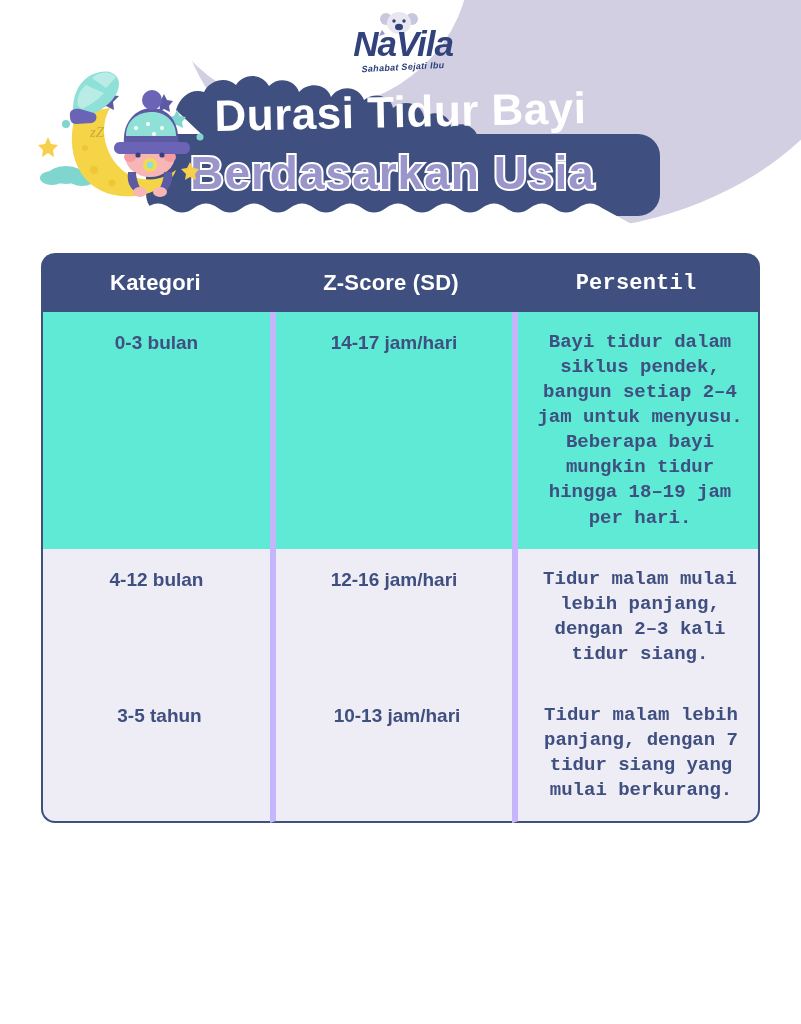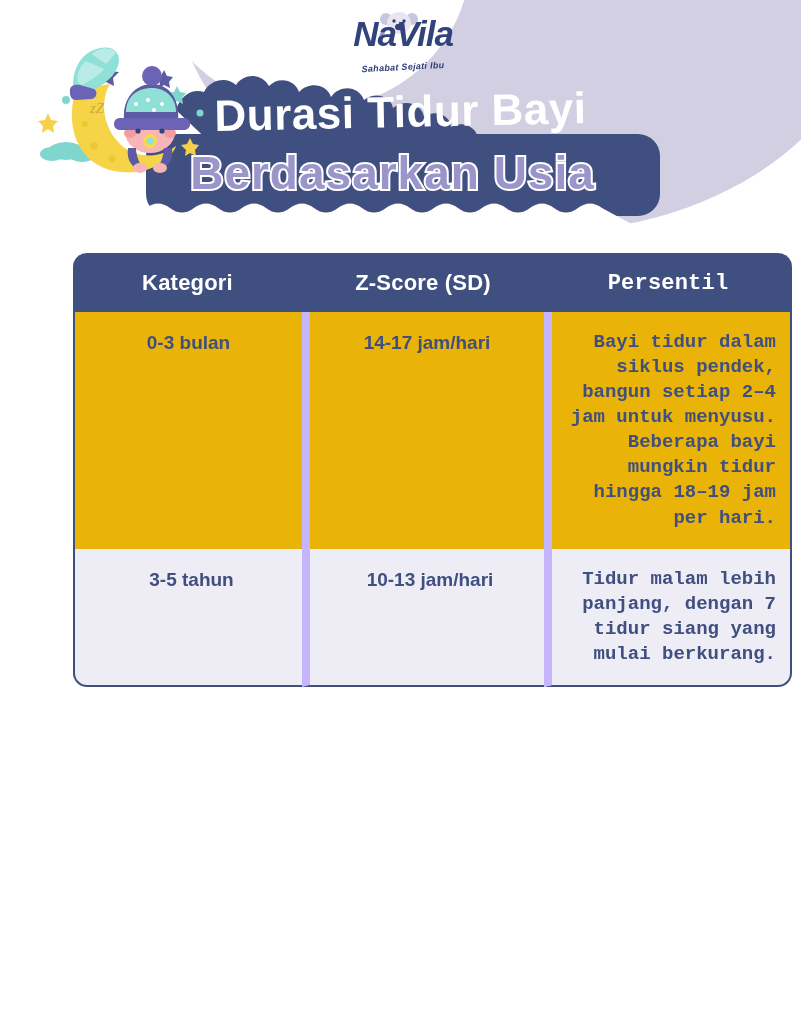--- a/index.html
+++ b/index.html
@@ -52,21 +52,21 @@
     position: absolute;
     left: 40px;
     top: -2px;
     width: 42px;
     height: 28px;
     z-index: 2;
   }
   .logo-word {
     position: absolute;
     left: 0;
-    top: 4px;
+    top: 14px;
     width: 130px;
     font-size: 35px;
     font-weight: 700;
     font-style: italic;
     color: #31427c;
     letter-spacing: -1px;
     line-height: 1;
     z-index: 3;
   }
   .logo-tag {
@@ -128,77 +128,76 @@
     letter-spacing: 1px;
     line-height: 1;
     -webkit-text-stroke: 4px #ffffff;
     paint-order: stroke fill;
   }
 
   
   .illus {
     position: absolute;
     left: 18px;
-    top: 28px;
+    top: 52px;
     width: 210px;
     height: 165px;
     z-index: 7;
   }
   .illus svg { display: block; }
 
   
   .table-wrap {
     position: absolute;
     left: 41px;
     top: 253px;
     width: 719px;
     z-index: 8;
   }
   .tbl {
     width: 100%;
     border-collapse: separate;
     border-spacing: 0;
     table-layout: fixed;
-    margin-left: 32px;
   }
   .tbl thead th {
     background: #3f4f80;
     color: #ffffff;
     font-size: 22px;
     font-weight: 700;
     padding: 17px 6px 16px;
     text-align: center;
     letter-spacing: 0.2px;
   }
   .tbl thead th:first-child { border-radius: 14px 0 0 0; }
   .tbl thead th:last-child  { border-radius: 0 14px 0 0; }
 
   .tbl tbody td {
     font-size: 19px;
     font-weight: 700;
     color: #3f4f80;
     vertical-align: top;
     padding: 18px 14px 18px;
-    border-left: 8px solid #c4b5fd;
+    border-left: 6px solid #c4b5fd;
     line-height: 1.32;
   }
   .tbl tbody td:first-child {
     border-left: 2px solid #3f4f80;
   }
   .tbl tbody tr td:last-child {
     border-right: 2px solid #3f4f80;
-    text-align: right;
+    text-align: center;
     padding-left: 18px;
   }
   .c-kat { text-align: center; width: 217px; }
   .c-z   { text-align: center; width: 230px; }
   .c-p   { text-align: left; font-family: Liberation Mono, monospace; }
 
   .tbl tbody tr.alt td { background: #eeecf5; }
-  .tbl tbody tr.plain td { background: #eab308; }
+  .tbl tbody tr.plain td { background: #5eead4; }
 
   .tbl tbody tr:last-child td { border-bottom: 2px solid #3f4f80; padding-left: 20px; }
   .tbl tbody tr:last-child td:first-child { border-radius: 0 0 0 14px; }
   .tbl tbody tr:last-child td:last-child  { border-radius: 0 0 14px 0; }
 
   .tbl tbody tr:first-child td { border-top: none; }
 </style>
 </head>
 <body>
 
@@ -341,20 +340,25 @@
           <th class="c-p">Persentil</th>
         </tr>
       </thead>
       <tbody>
         <tr class="plain">
           <td class="c-kat">0-3 bulan</td>
           <td class="c-z">14-17 jam/hari</td>
           <td class="c-p">Bayi tidur dalam siklus pendek, bangun setiap 2–4 jam untuk menyusu. Beberapa bayi mungkin tidur hingga 18–19 jam per hari.</td>
         </tr>
         <tr class="alt">
+          <td class="c-kat">4-12 bulan</td>
+          <td class="c-z">12-16 jam/hari</td>
+          <td class="c-p">Tidur malam mulai lebih panjang, dengan 2–3 kali tidur siang.</td>
+        </tr>
+        <tr class="alt">
           <td class="c-kat">3-5 tahun</td>
           <td class="c-z">10-13 jam/hari</td>
           <td class="c-p">Tidur malam lebih panjang, dengan 7 tidur siang yang mulai berkurang.</td>
         </tr>
       </tbody>
     </table>
   </div>
 
 </div>
 

